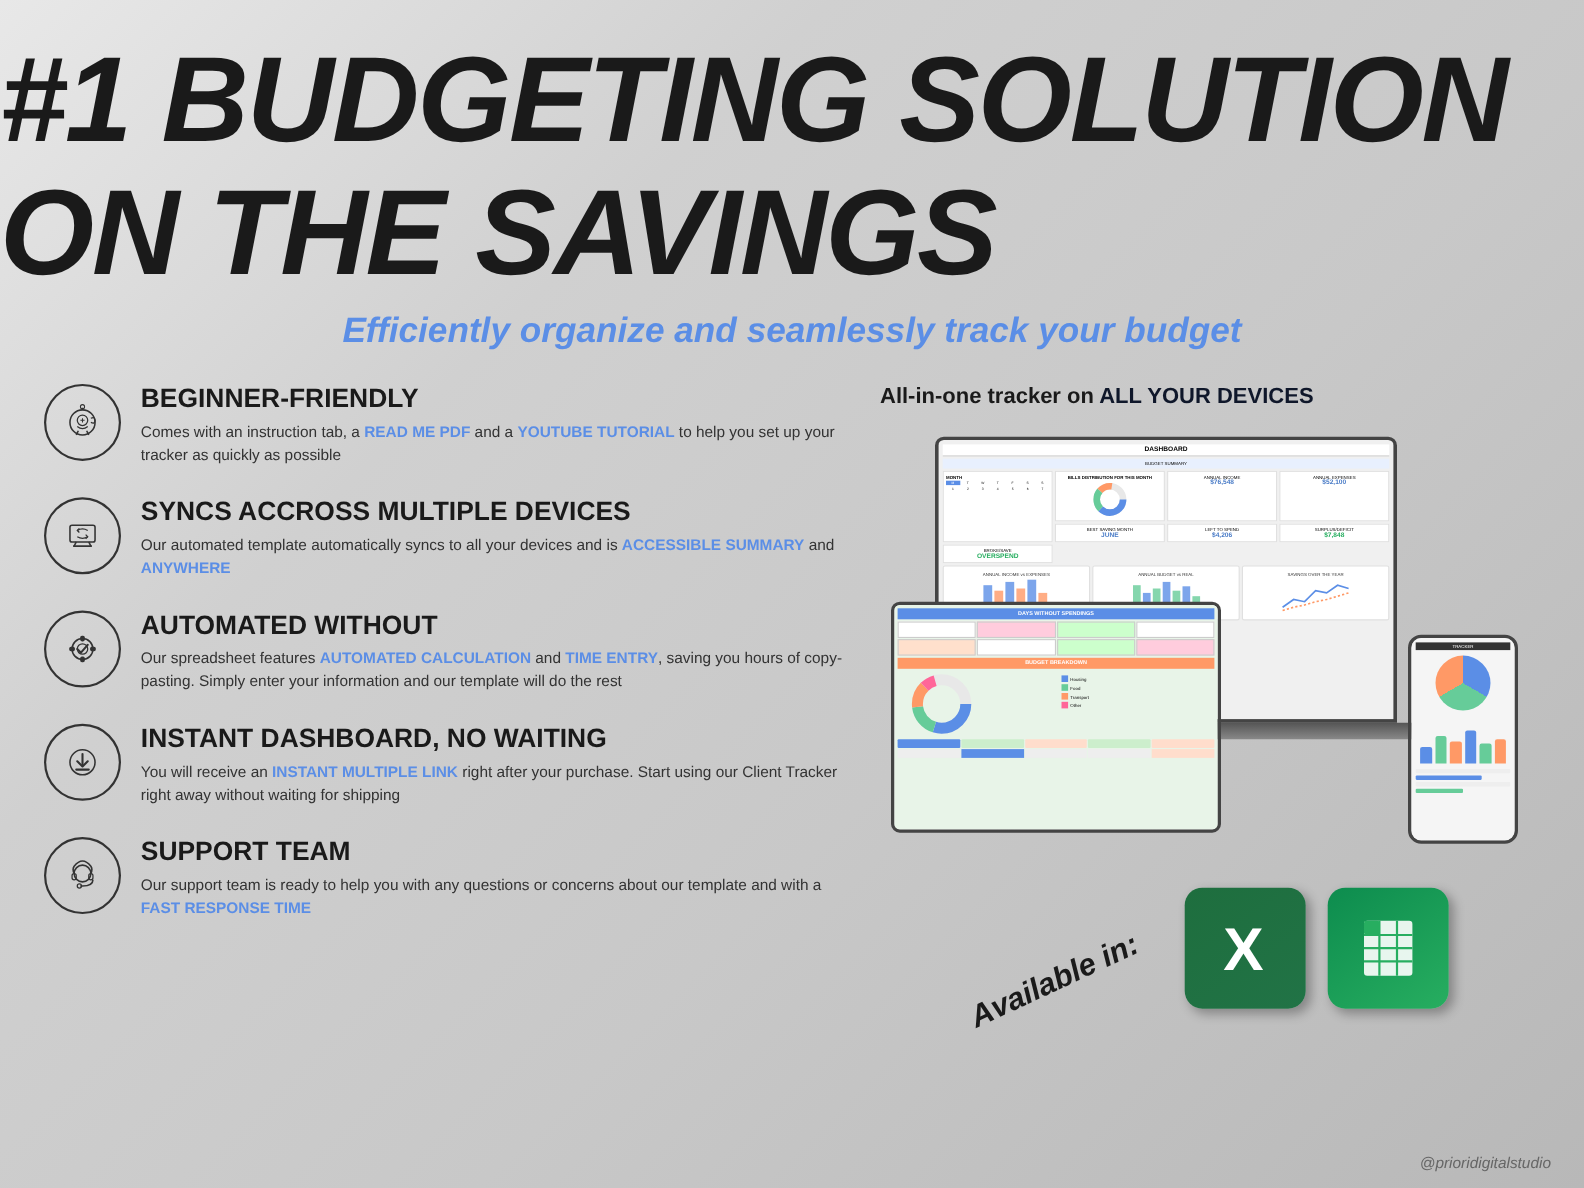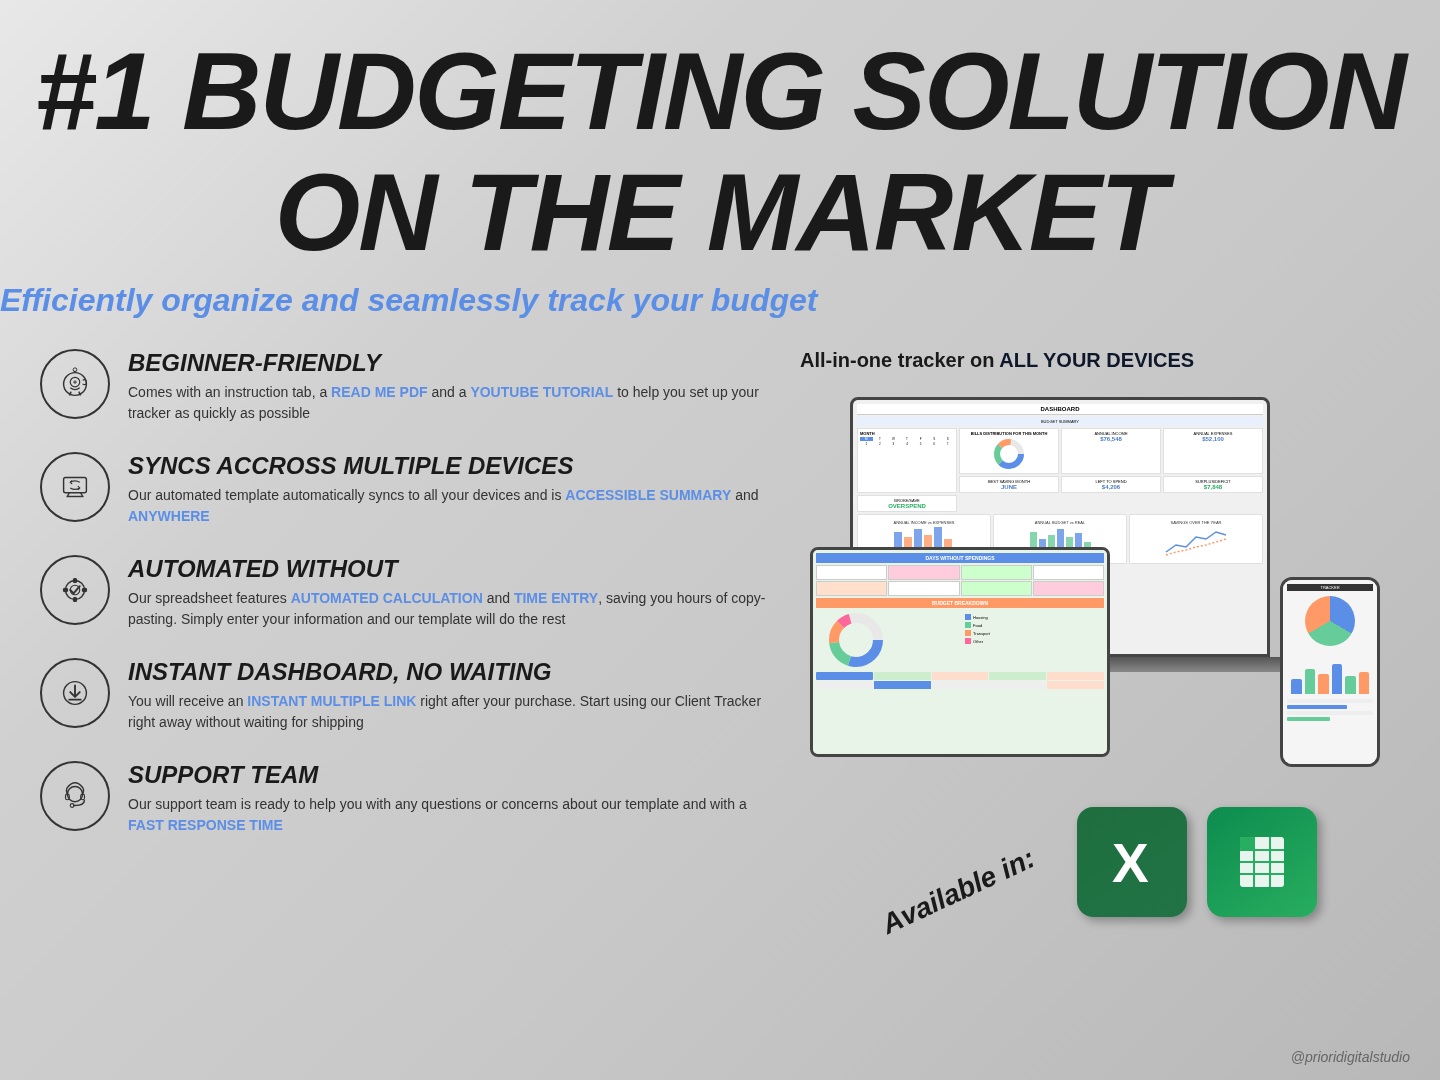--- a/index.html
+++ b/index.html
@@ -7,34 +7,34 @@
     body {
       width: 1440px;
       height: 1080px;
       background: linear-gradient(135deg, #e8e8e8 0%, #d0d0d0 30%, #c8c8c8 60%, #b8b8b8 100%);
       font-family: Arial, sans-serif;
       overflow: hidden;
       position: relative;
     }
 
     .main-title {
-      text-align: center;
       padding-top: 30px;
       line-height: 1.1;
     }
 
     .main-title h1 {
       font-size: 110px;
       font-weight: 900;
       color: #1a1a1a;
       letter-spacing: -2px;
       font-style: italic;
     }
 
     .subtitle {
+      text-align: center;
       margin-top: 10px;
       margin-bottom: 30px;
     }
 
     .subtitle p {
       font-size: 32px;
       font-weight: 700;
       color: #5b8ee6;
       font-style: italic;
     }
@@ -76,21 +76,20 @@
       stroke: #333;
       fill: none;
       stroke-width: 1.5;
     }
 
     .feature-text h2 {
       font-size: 24px;
       font-weight: 900;
       color: #1a1a1a;
       margin-bottom: 5px;
-      font-style: italic;
     }
 
     .feature-text p {
       font-size: 14px;
       color: #333;
       line-height: 1.5;
     }
 
     .feature-text .highlight {
       color: #5b8ee6;
@@ -297,21 +296,21 @@
       color: #666;
       font-style: italic;
     }
 
   </style>
 </head>
 <body>
 
 <div class="main-title">
   <h1>#1 BUDGETING SOLUTION</h1>
-  <h1>ON THE MARKET</h1>
+  <h1>ON THE SAVINGS</h1>
 </div>
 
 <div class="subtitle">
   <p>Efficiently organize and seamlessly track your budget</p>
 </div>
 
 <div class="content-area">
 
   <div class="left-panel">
 

